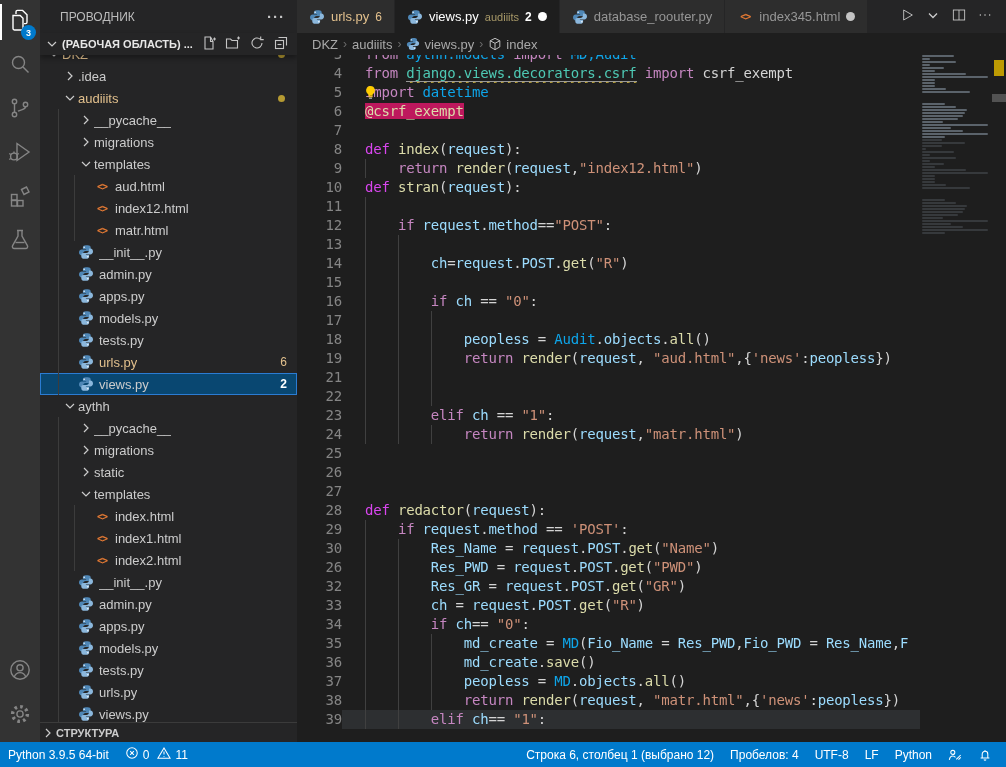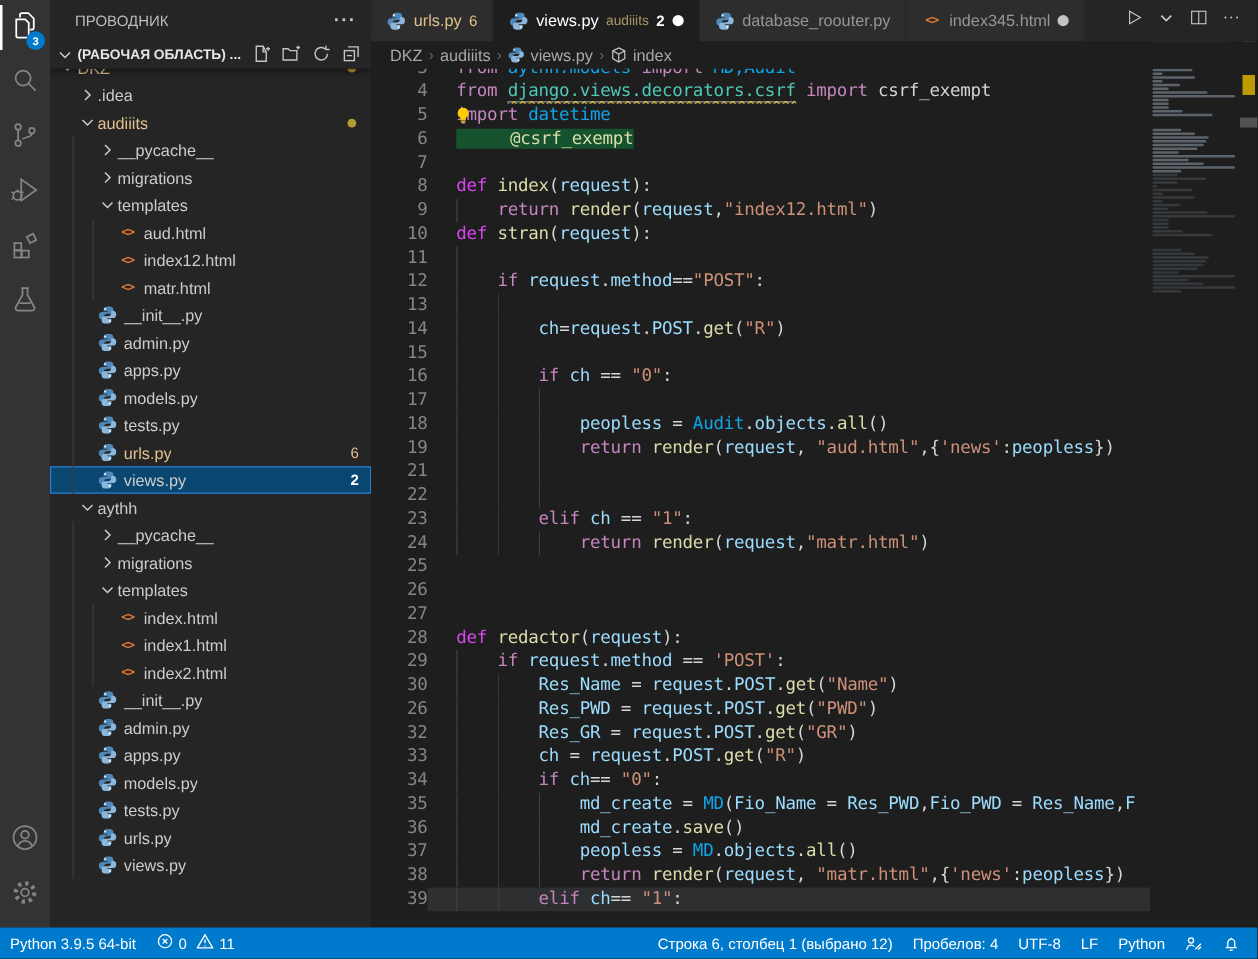--- a/index.html
+++ b/index.html
@@ -72,21 +72,21 @@
   .cl { position:relative; height:19px; display:flex; font-family:"DejaVu Sans Mono",monospace; font-size:14px; line-height:19px; letter-spacing:-0.2px; }
   .cl .ln { flex:0 0 45px; text-align:right; color:#858585; user-select:none; cursor:pointer; }
   .cl .ct { flex:1; padding-left:23px; white-space:pre; overflow:hidden; }
   .cl.hl .ct { background:#2d2f31; }
   .ind { display:inline-block; white-space:pre; box-shadow:inset 1px 0 0 #404040; }
   .tk-kw  { color:#C586C0; } .tk-def { color:#d946ef; } .tk-fn { color:#DCDCAA; }
   .tk-cls { color:#0ea5e9; } .tk-var { color:#9CDCFE; } .tk-str { color:#CE9178; }
   .tk-txt, .tk-op { color:#D4D4D4; }
   .tk-clsw { color:#4EC9B4; border-bottom:1px solid rgba(255,255,255,.55);
              text-decoration:underline wavy #D7BA3D 1px; text-underline-offset:3px; }
-  .tk-decsel { color:#DCDCAA; background:#14532d;padding-left:43px; }
+  .tk-decsel { color:#DCDCAA; background:#be185d; }
   .bulb { position:absolute; left:66px; top:2px; width:15px; height:15px; z-index:2; }
 
   .minimap { position:absolute; top:22px; right:14px; width:72px; bottom:0; background:#1E1E1E; padding-top:3px; }
   .mm-bar { height:2px; margin:0 0 1px 2px; background:rgba(166,184,201,.45); border-radius:1px; }
   .mm-warn { background:#C9A73B !important; height:3px !important; }
   .mm-blue { background:#2D5E8E !important; height:3px !important; }
   .mm-sel  { background:#9d8632 !important; height:3px !important; }
   .ruler { position:absolute; top:0; right:0; width:14px; bottom:0; background:#1E1E1E; cursor:pointer; }
   .ruler .mk1 { position:absolute; top:28px; right:2px; width:10px; height:22px; background:#BD9B03; }
   .ruler .mk2 { position:absolute; top:60px; right:2px; width:10px; height:16px; background:#BD9B03; }
@@ -406,20 +406,30 @@
                 <path d="M6 4l4 4-4 4"></path>
               </svg>
             </span>
             <span class="label">migrations</span>
           </div>
           <div class="trow">
             <span class="tguide" style="left: 18px;"></span>
             <span style="flex: 0 0 38px;"></span>
             <span class="chev">
               <svg viewBox="0 0 16 16">
+                <path d="M6 4l4 4-4 4"></path>
+              </svg>
+            </span>
+            <span class="label">static</span>
+          </div>
+          <div class="trow">
+            <span class="tguide" style="left: 18px;"></span>
+            <span style="flex: 0 0 38px;"></span>
+            <span class="chev">
+              <svg viewBox="0 0 16 16">
                 <path d="M4 6l4 4 4-4"></path>
               </svg>
             </span>
             <span class="label">templates</span>
           </div>
           <div class="trow">
             <span class="tguide" style="left: 18px;"></span>
             <span class="tguide" style="left: 34px;"></span>
             <span style="flex: 0 0 54px;"></span>
             <span class="ficon">
@@ -530,20 +540,28 @@
               <svg viewBox="0 0 16 16">
                 <path fill="#4F87B6" stroke="none" d="M7.9 1.2c-1.9 0-3 .9-3 2.3V5h3.2v.6H3.6C2.2 5.6 1 6.7 1 8.5s1.2 2.9 2.6 2.9H5V9.7C5 8.2 6.2 7 7.7 7h2.9c1.2 0 2.1-.9 2.1-2.1V3.5c0-1.4-1.3-2.3-2.8-2.3z"></path>
                 <circle fill="#ffffff" stroke="none" cx="6.1" cy="3.2" r=".75"></circle>
                 <path fill="#8BB7DC" stroke="none" d="M8.1 14.8c1.9 0 3-.9 3-2.3V11H7.9v-.6h4.5c1.4 0 2.6-1.1 2.6-2.9s-1.2-2.9-2.6-2.9H11v1.7c0 1.5-1.2 2.7-2.7 2.7H5.4c-1.2 0-2.1.9-2.1 2.1v1.4c0 1.4 1.3 2.3 2.8 2.3z"></path>
                 <circle fill="#ffffff" stroke="none" cx="9.9" cy="12.8" r=".75"></circle>
               </svg>
             </span>
             <span class="label">views.py</span>
           </div>
         </div>
+    </div>
+    <div class="outline-row">
+      <span class="chev" id="outline-chev">
+          <svg viewBox="0 0 16 16">
+            <path d="M6 4l4 4-4 4"></path>
+          </svg>
+        </span>
+      <span>СТРУКТУРА</span>
     </div>
   </div>
 
   <div class="editor">
     <div class="tabbar" id="tabbar">
         <div class="tab">
           <span class="ficon">
             <svg viewBox="0 0 16 16">
               <path fill="#4F87B6" stroke="none" d="M7.9 1.2c-1.9 0-3 .9-3 2.3V5h3.2v.6H3.6C2.2 5.6 1 6.7 1 8.5s1.2 2.9 2.6 2.9H5V9.7C5 8.2 6.2 7 7.7 7h2.9c1.2 0 2.1-.9 2.1-2.1V3.5c0-1.4-1.3-2.3-2.8-2.3z"></path>
               <circle fill="#ffffff" stroke="none" cx="6.1" cy="3.2" r=".75"></circle>

